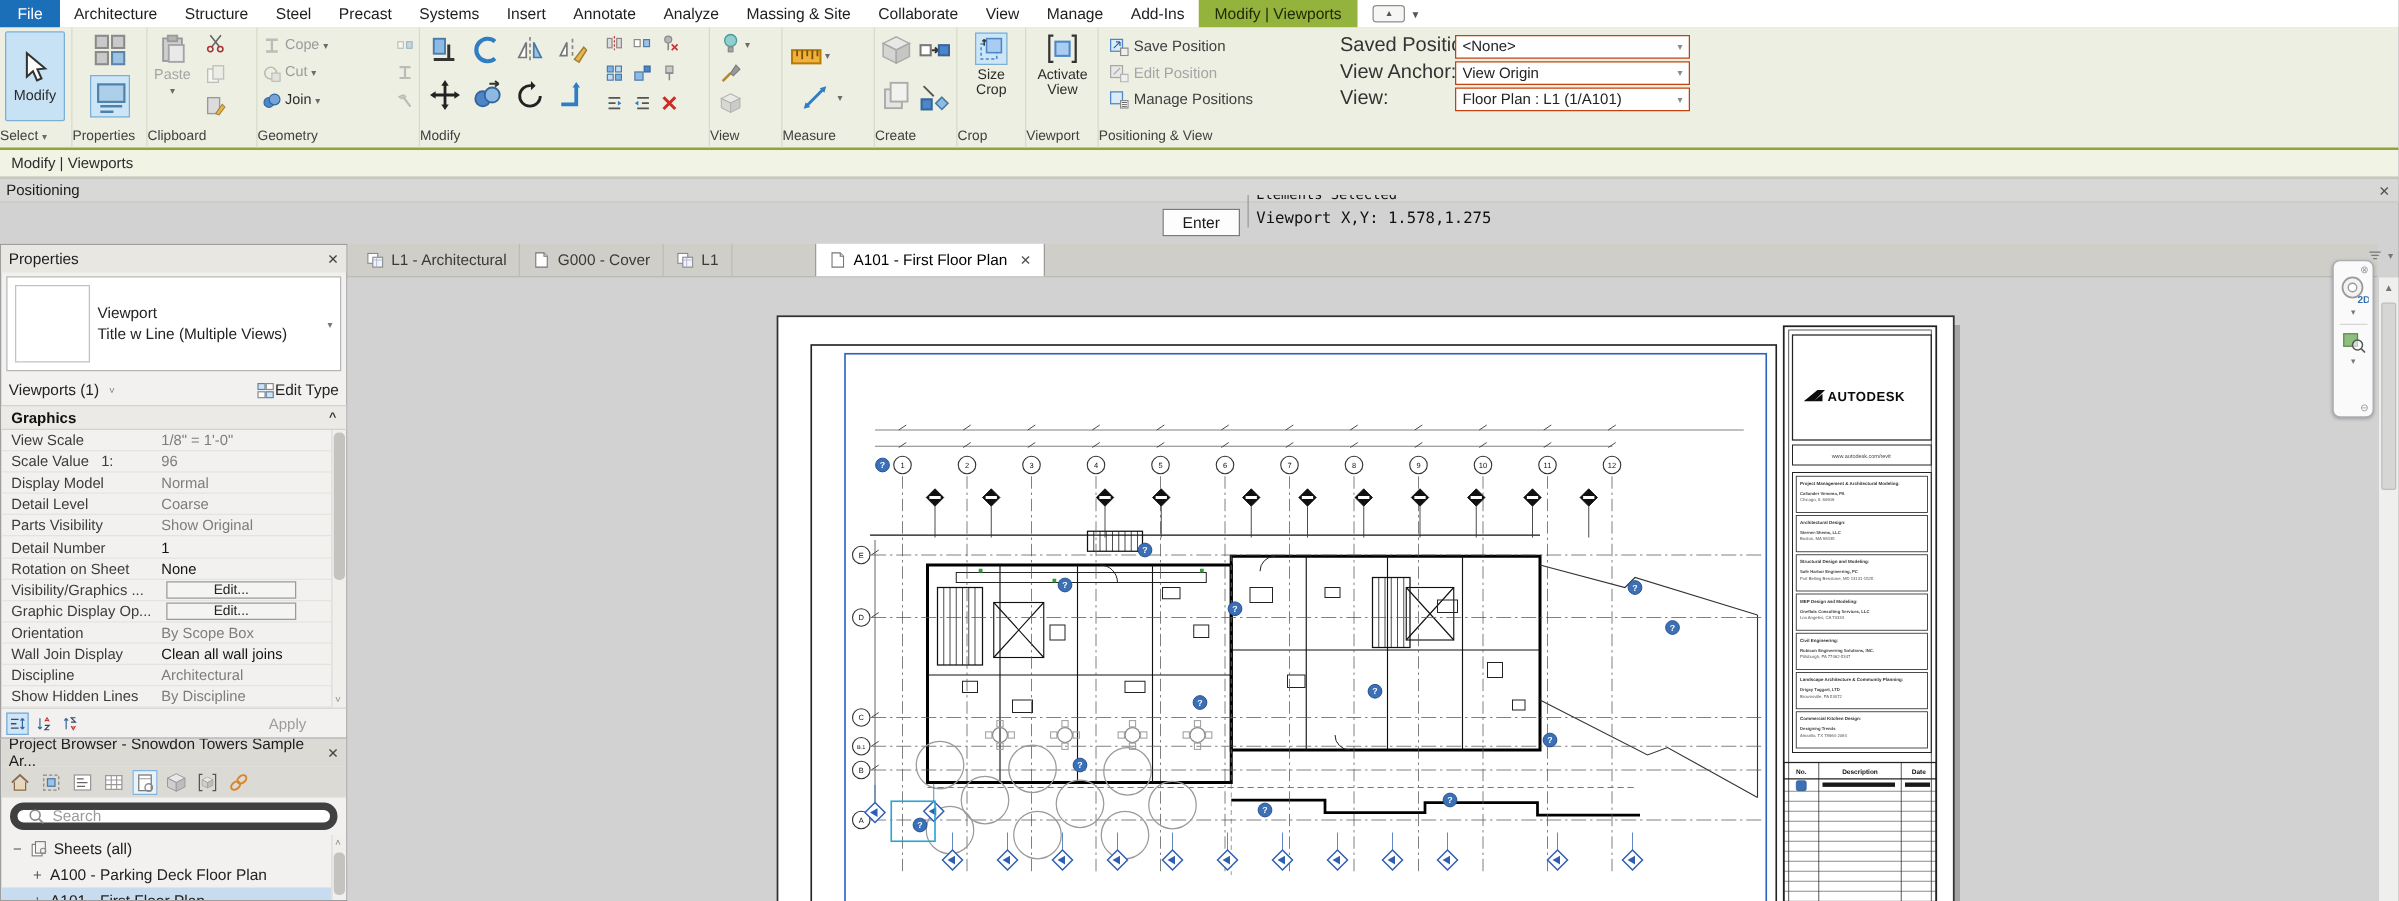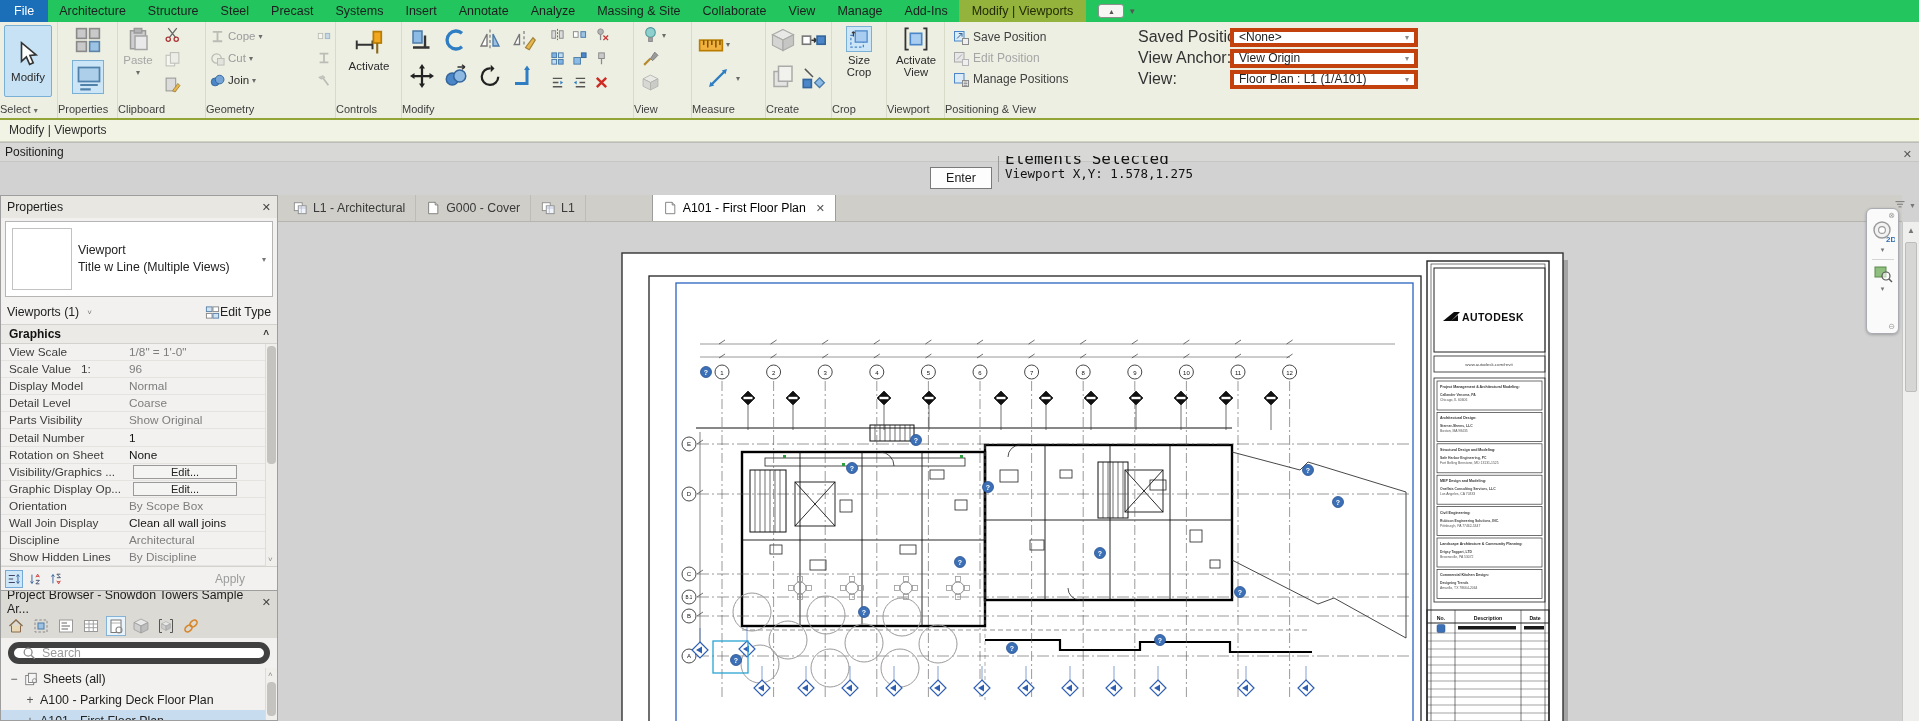--- a/index.html
+++ b/index.html
@@ -2,21 +2,21 @@
 <html><head>
 <meta charset="utf-8">
 <style>
 *{margin:0;padding:0;box-sizing:border-box}
 html,body{background:#9a9a9a}
 #root{position:relative;width:1919px;height:721px;background:#d2d2d2;font-family:"Liberation Sans",sans-serif;overflow:hidden;color:#1e1e1e}
 svg{display:block}
 .ic{flex:0 0 auto}
 
 
-#tabbar{position:absolute;left:0;top:0;width:100%;height:22px;background:#22c55e;display:flex;font-size:12.5px;color:#1e1e1e;align-items:stretch}
+#tabbar{position:absolute;left:0;top:0;width:100%;height:22px;background:#ffffff;display:flex;font-size:12.5px;color:#1e1e1e;align-items:stretch}
 .rtab{padding:0 11px;line-height:22px;white-space:nowrap}
 .rtab.file{background:#1b6fb9;color:#fff;padding:0 14px}
 .rtab.ctx{background:#94b33c;color:#222a06;padding:0 13px}
 #ribbon-collapse{display:flex;align-items:center;gap:4px;margin-left:12px}
 #ribbon-collapse .pill{width:26px;height:14px;border:1px solid #8f8f8f;border-radius:3px;background:#f6f6f4;display:flex;align-items:center;justify-content:center;font-size:7px;color:#555}
 #ribbon-collapse .dd{font-size:8px;color:#555}
 
 
 #ribbon{position:absolute;left:0;top:22px;width:100%;height:98px;background:#edefe2;border-bottom:2px solid #93a437;display:flex}
 .rgroup{flex:0 0 auto;height:96px;border-right:1px solid #d9dbc9;display:flex;flex-direction:column}
@@ -25,33 +25,33 @@
 .bigbtn{display:flex;flex-direction:column;align-items:center;justify-content:flex-start;gap:2px;font-size:11.5px;color:#2b2b2b;text-align:center}
 .bigbtn.sel{background:#c7e2f5;border:1px solid #7bb0d6;border-radius:2px}
 .tinytxt{font-size:11.3px;color:#2b2b2b;line-height:12px;text-align:center}
 .rowbtn{display:flex;align-items:center;gap:3px;font-size:11.5px;color:#2b2b2b;height:22px;padding:0 2px;white-space:nowrap}
 .rowbtn.dis{color:#9b9b9b}
 .dda{font-size:8px;color:#6b6b6b}
 .posbtn{display:flex;align-items:center;gap:4px;font-size:12px;color:#404040;height:21px;white-space:nowrap}
 .posbtn.dis{color:#a5a5a5}
 .pfield{display:flex;align-items:center;height:20px;margin:1px 0}
 .plabel{width:92px;font-size:16px;color:#333;white-space:nowrap}
-.pcombo{width:188px;height:19px;border:4px solid #c2410c;background:#fff;font-size:12px;color:#222;display:flex;align-items:center;justify-content:space-between;padding:0 5px;white-space:nowrap}
+.pcombo{width:188px;height:19px;border:1px solid #c2410c;background:#fff;font-size:12px;color:#222;display:flex;align-items:center;justify-content:space-between;padding:0 5px;white-space:nowrap}
 .pcombo .dda{color:#8a8a8a}
 
 
 #optionsbar{position:absolute;left:0;top:120px;width:100%;height:22px;background:#f1f3e5;border-bottom:1px solid #cfd2c0;font-size:12px;color:#2c2c2c;line-height:21px;padding-left:9px}
 #promptbar{position:absolute;left:0;top:142px;width:100%;height:20px;background:#d8d8d6;border-top:1px solid #bcbcba;border-bottom:1px solid #c6c6c4;font-size:12px;color:#1c1c1c;line-height:18px;padding-left:5px}
 #promptbar .x{position:absolute;right:7px;top:2px;font-size:11px;color:#555}
 #cmdrow{position:absolute;left:0;top:162px;width:100%;height:33px;background:#f3f3f1}
 #cmdrow .cmd{position:absolute;left:7px;top:8px;font-family:"DejaVu Sans Mono",monospace;font-size:13px;color:#111}
 #enterbtn{position:absolute;left:930px;top:167px;width:62px;height:22px;border:1px solid #7a7a7a;background:#fdfdfd;font-size:12.5px;color:#1a1a1a;text-align:center;line-height:20px}
 #statusbox{position:absolute;left:998px;top:156px;border-left:1px solid #9a9a9a;padding-left:6px}
 #statusbox .clip{height:9px;overflow:hidden}
-#statusbox .clip span{display:block;margin-top:-7px;font-family:"DejaVu Sans Mono",monospace;font-size:16px;color:#111}
+#statusbox .clip span{display:block;margin-top:-7px;font-family:"DejaVu Sans Mono",monospace;font-size:11px;color:#111}
 #statusbox .line{font-family:"DejaVu Sans Mono",monospace;font-size:12.5px;color:#111;line-height:17px}
 
 
 #viewtabs{position:absolute;left:278px;top:195px;width:1624px;height:27px;background:#cfcec8;border-bottom:1px solid #b5b4ae;display:flex;align-items:stretch;padding-left:5px}
 .vtab{display:flex;align-items:center;gap:6px;padding:0 10px;font-size:12.3px;color:#3a3a3a;border-right:1px solid #bdbcb6;white-space:nowrap}
 .vtab.active{background:#fff;color:#000;border-right:1px solid #9c9c9c;border-left:1px solid #9c9c9c;margin-left:66px}
 .vtab .x{font-size:11px;color:#555;margin-left:4px}
 
 
 #sidebar{position:absolute;left:0;top:195px;width:278px;height:526px;display:flex;flex-direction:column}
@@ -468,31 +468,20 @@
           <span>Join</span>
             <span class="dda">▾</span>
           <svg class="ic" width="14" height="14" style="margin-left:auto;opacity:.6">
               <use href="#i-hammer" width="14" height="14"></use>
             </svg>
         </div>
       </div>
       <div class="rlabel">Geometry</div>
     </div>
 
-    <div class="rgroup" style="width:66px">
-      <div class="rbody">
-        <div class="bigbtn" style="position:absolute;left:6px;top:6px;width:54px">
-          <svg class="ic" width="28" height="30">
-              <use href="#i-dimpin" width="28" height="30"></use>
-            </svg>
-          <span>Activate</span>
-        </div>
-      </div>
-      <div class="rlabel">Controls</div>
-    </div>
 
     <div class="rgroup" style="width:232px">
       <div class="rbody">
         <svg class="ic" style="position:absolute;left:8px;top:6px" width="24" height="24">
             <use href="#i-corner" width="24" height="24"></use>
           </svg>
         <svg class="ic" style="position:absolute;left:8px;top:42px" width="24" height="24">
             <use href="#i-move" width="24" height="24"></use>
           </svg>
         <svg class="ic" style="position:absolute;left:42px;top:6px" width="24" height="24">

